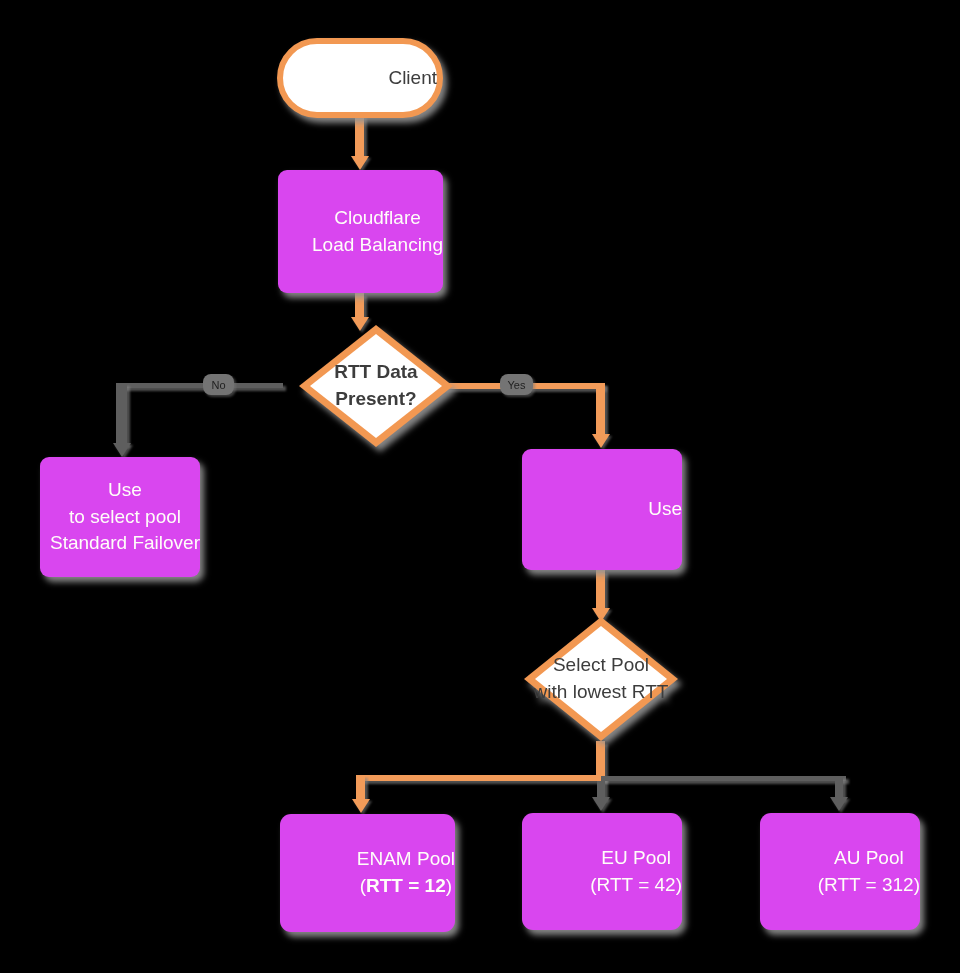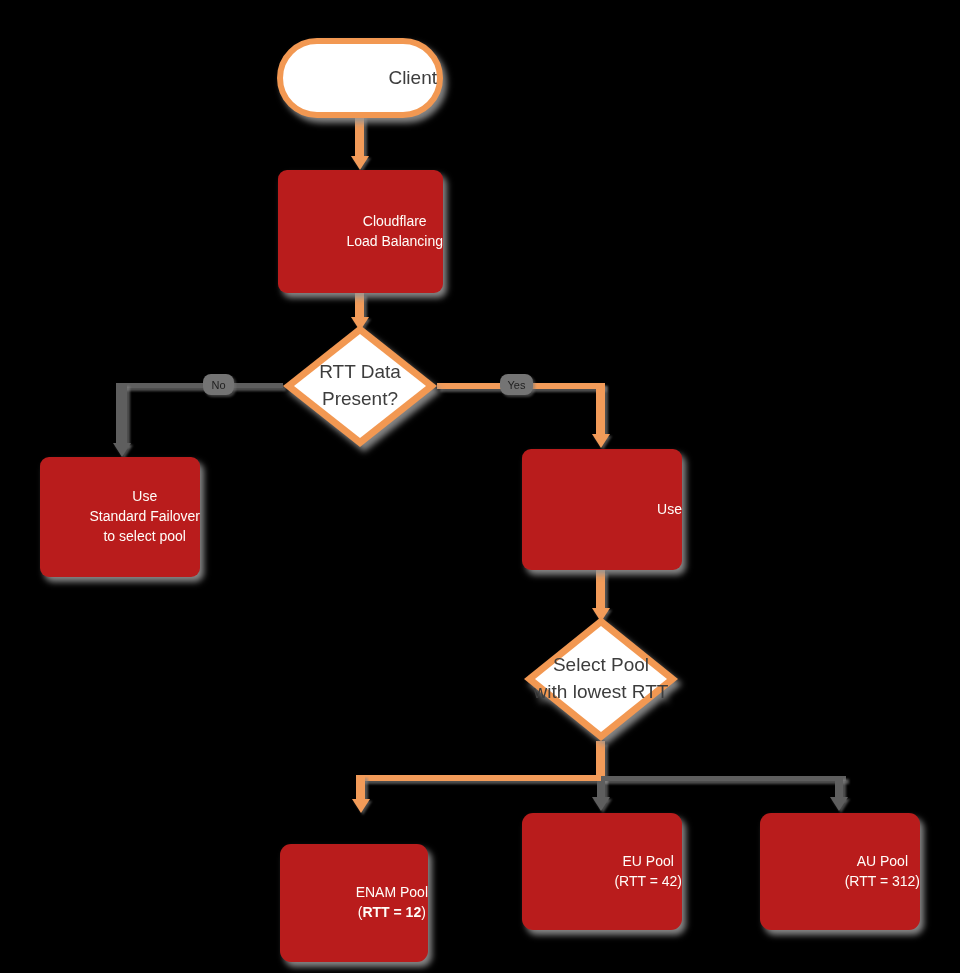--- a/index.html
+++ b/index.html
@@ -9,21 +9,21 @@
   }
   
   .node { position:absolute; box-sizing:border-box; display:flex; align-items:center;
           justify-content:flex-end; text-align:center; }
   .shadowed { filter:drop-shadow(4px 5px 3px rgba(148,148,148,0.9)); }
   .terminator {
     background:#ffffff; border:6px solid #F29852; border-radius:44px;
     color:#3d3d3d; font-size:19px;
   }
   .process {
-    background:#b91c1c; border-radius:9px; color:#fffdf9; font-size:14px; line-height:1.42;
+    background:#d946ef; border-radius:9px; color:#fffdf9; font-size:19px; line-height:1.42;
   }
   .pool { border-radius:11px; }
   .diamond { position:absolute; }
   .diamond .d-outer { position:absolute; left:0; top:0; right:0; bottom:0; background:#F29852;
     clip-path:polygon(50% 0,100% 50%,50% 100%,0 50%); }
   .diamond .d-inner { position:absolute; left:11px; right:11px; top:9px; bottom:9px; background:#ffffff;
     clip-path:polygon(50% 0,100% 50%,50% 100%,0 50%); }
   .diamond .d-label { position:absolute; left:0; top:0; right:0; bottom:0; display:flex;
     align-items:center; justify-content:center; text-align:center;
     color:#3d3d3d; font-size:19px; line-height:1.4; }
@@ -84,57 +84,57 @@
     <span>Client</span>
   </div>
 
   <div class="node process shadowed" style="left:278px;top:170px;width:165px;height:123px;">
     <div>
       <div>Cloudflare</div>
       <div>Load Balancing</div>
     </div>
   </div>
 
-  <div class="diamond shadowed" style="left:283px;top:325px;width:154px;height:122px;">
+  <div class="diamond shadowed" style="left:299px;top:325px;width:154px;height:122px;font-weight:bold;">
     <div class="d-outer"></div>
     <div class="d-inner"></div>
     <div class="d-label">
       <div>
         <div>RTT Data</div>
         <div>Present?</div>
       </div>
     </div>
   </div>
 
   <div class="node process shadowed" style="left:40px;top:457px;width:160px;height:120px;">
     <div>
       <div>Use</div>
+      <div>to select pool</div>
       <div>Standard Failover</div>
-      <div>to select pool</div>
     </div>
   </div>
 
   <div class="node process shadowed" style="left:522px;top:449px;width:160px;height:121px;">
     <div>
       <div>Use</div>
     </div>
   </div>
 
   <div class="diamond shadowed" style="left:524px;top:617px;width:154px;height:124px;">
     <div class="d-outer"></div>
     <div class="d-inner"></div>
     <div class="d-label">
       <div>
         <div>Select Pool</div>
         <div>with lowest RTT</div>
       </div>
     </div>
   </div>
 
-  <div class="node process pool shadowed" style="left:280px;top:844px;width:148px;height:118px;">
+  <div class="node process pool shadowed" style="left:280px;top:814px;width:175px;height:118px;">
     <div>
       <div>ENAM Pool</div>
       <div><span>(</span><b>RTT = 12</b><span>)</span></div>
     </div>
   </div>
 
   <div class="node process pool shadowed" style="left:522px;top:813px;width:160px;height:117px;padding-left:24px;">
     <div>
       <div>EU Pool</div>
       <div>(RTT = 42)</div>

